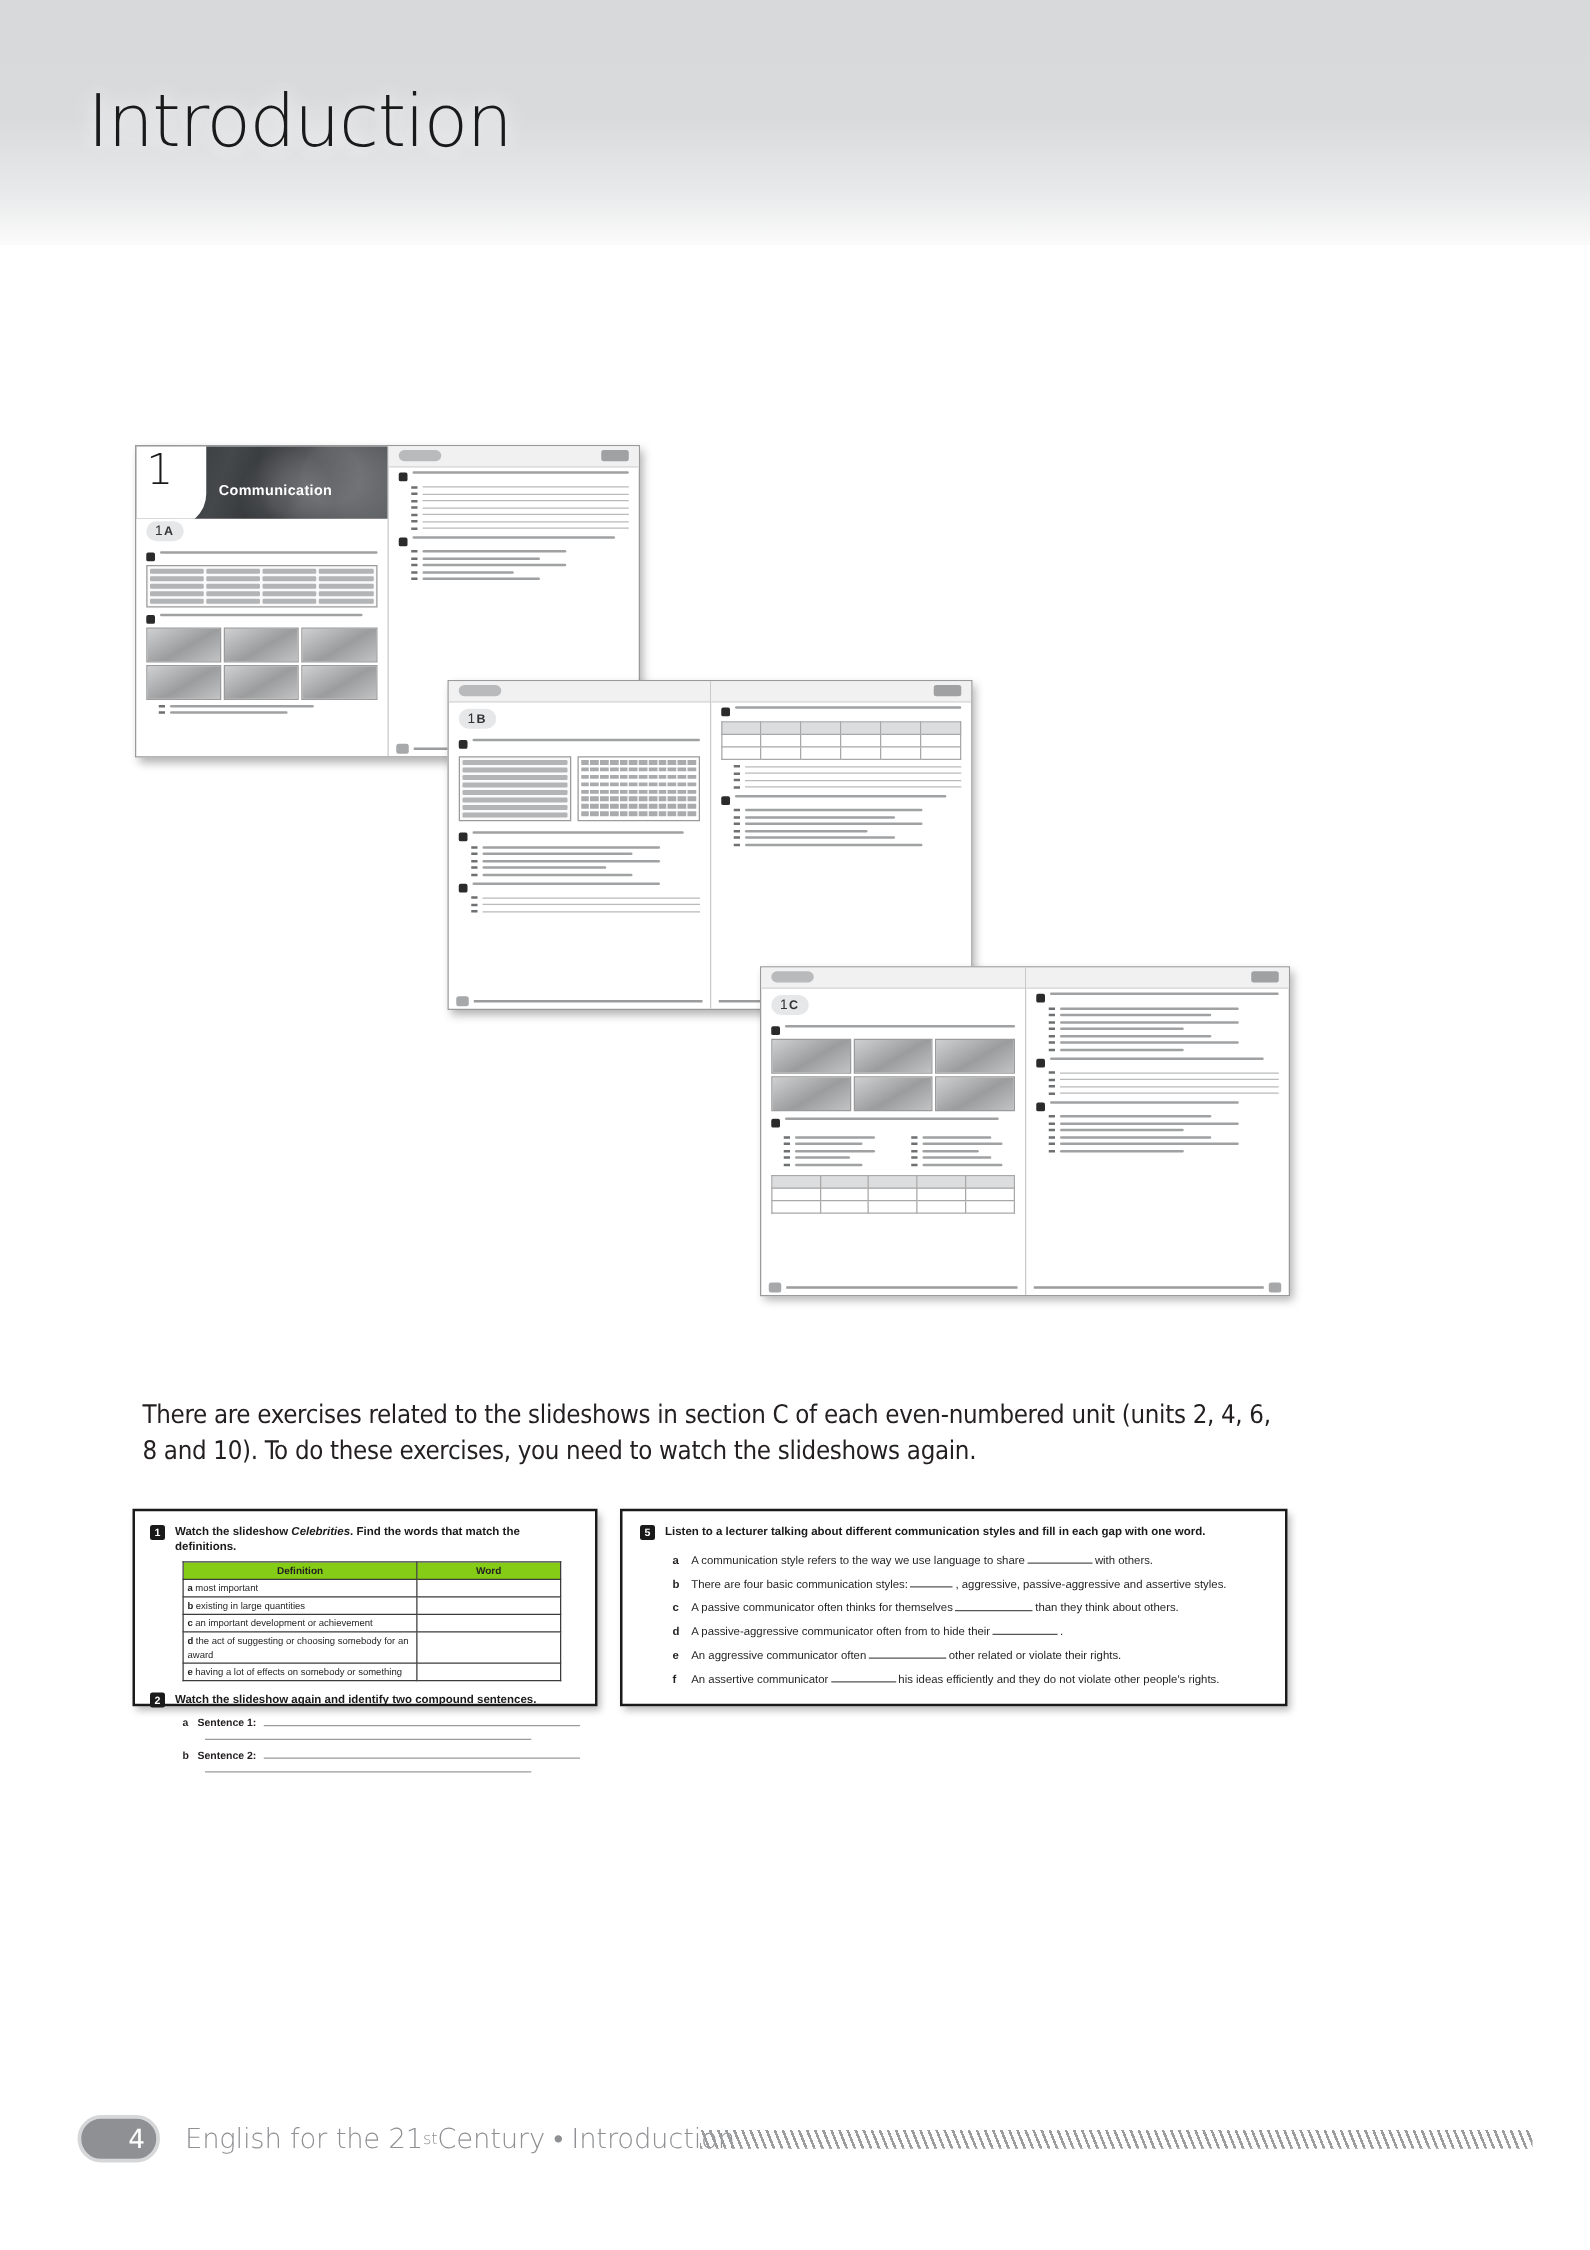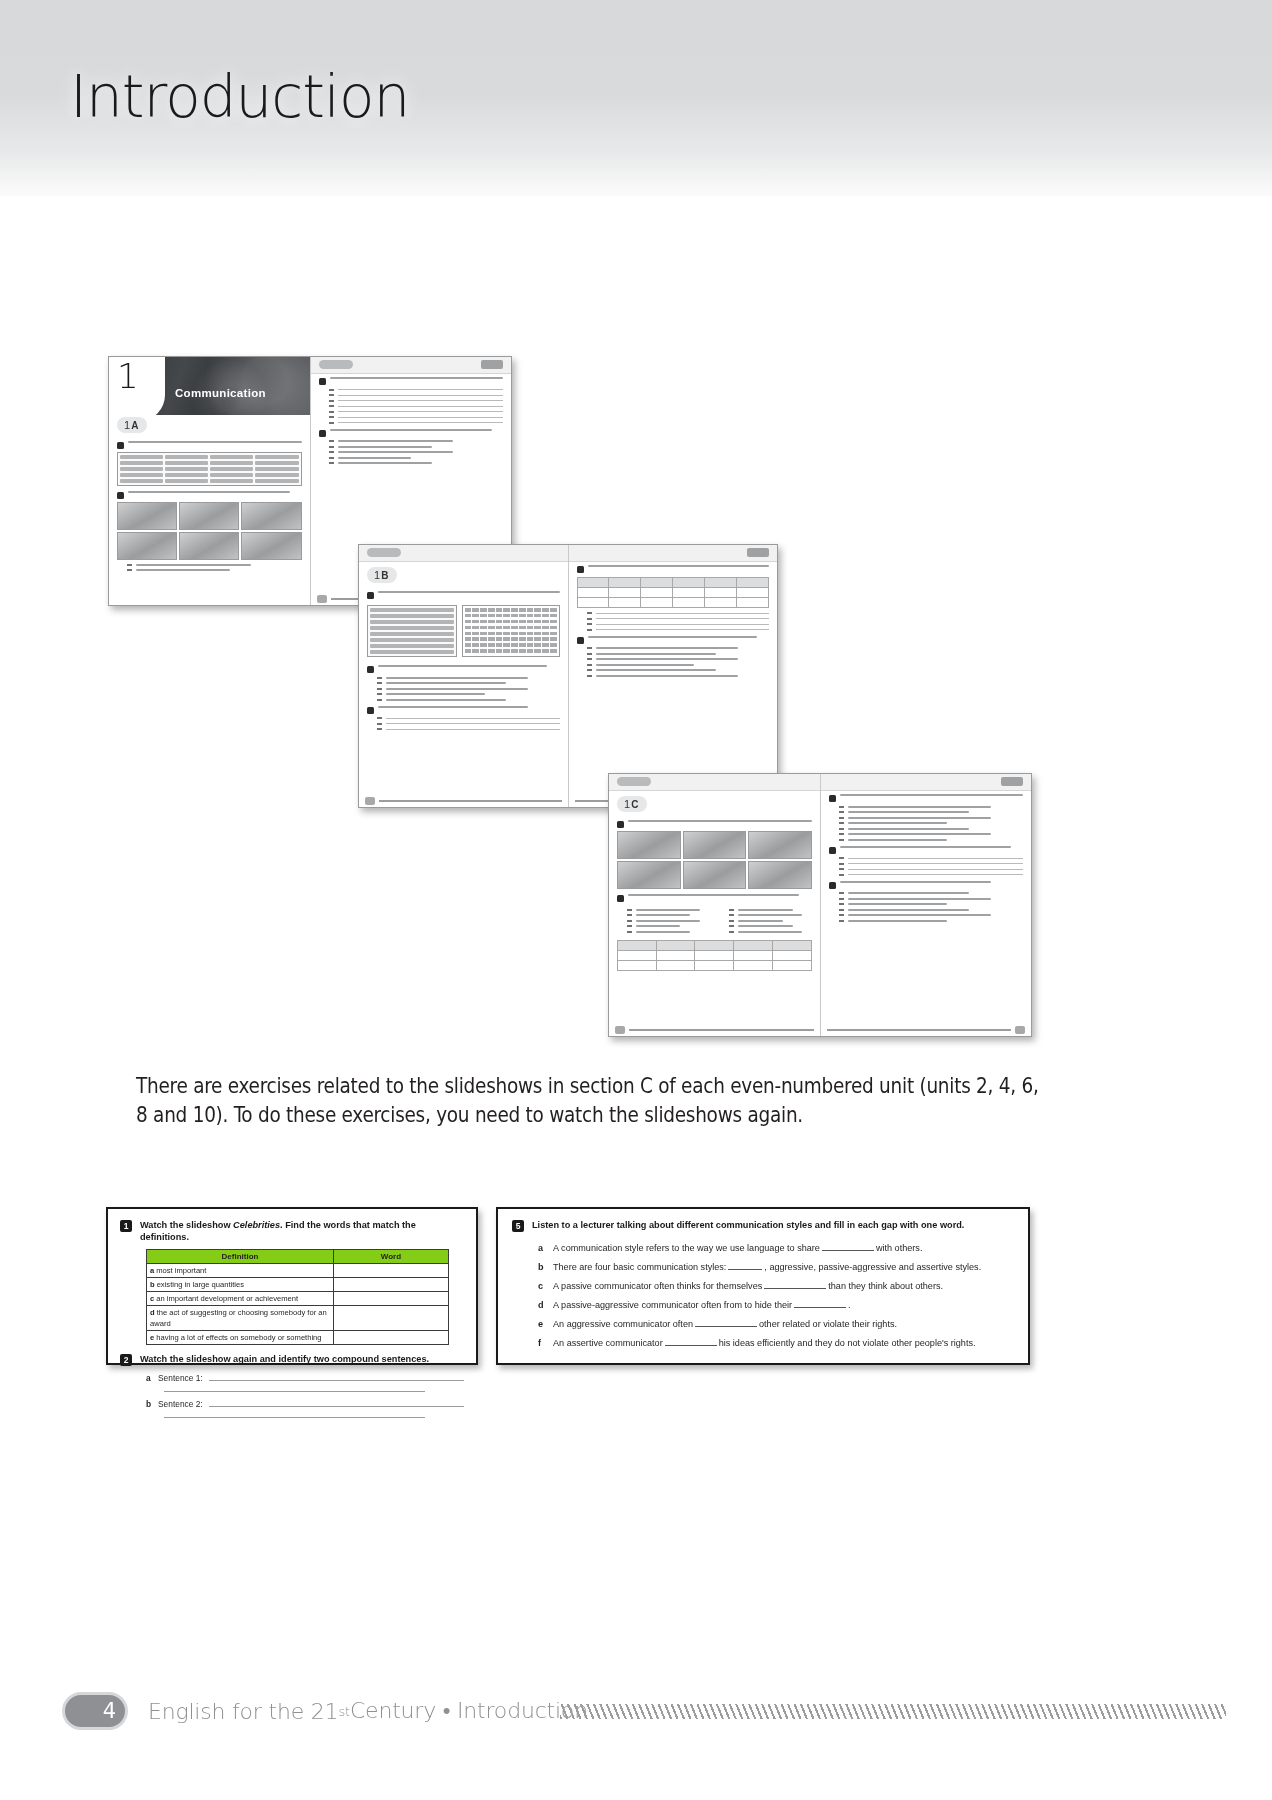--- a/index.html
+++ b/index.html
@@ -29,21 +29,21 @@
   
   .body-col{position:absolute;left:114px;width:912px;}
   .para{
     font-size:20.5px;line-height:29px;
     color:#231f20;margin:0 0 14px 0;
     font-family:"DejaVu Sans",sans-serif;
     font-stretch:condensed;
     letter-spacing:-.25px;
   }
   #intro-paras{top:222px;}
-  #after-paras{top:1072px;margin-left:22px;}
+  #after-paras{top:1117px;}
 
   
   .spreads{position:absolute;left:0;top:348px;width:1272px;height:700px;}
   .spread{
     position:absolute;background:#fff;
     border:1px solid #9a9a9a;
     box-shadow:3px 4px 7px rgba(0,0,0,.30);
     overflow:hidden;
   }
   #spread-1a{left:108px;top:8px;width:402px;height:248px;}
@@ -175,21 +175,21 @@
   }
   .deftbl th{background:#84cc16;text-align:center;font-weight:700;font-size:8px;}
   .deftbl td.word{width:38%;}
   .deftbl td b{font-weight:700;margin-right:2px;}
 
   .sent-row{
     display:flex;gap:6px;align-items:baseline;margin:6px 0 0 26px;
     font-size:8.4px;
   }
   .sent-row b{font-weight:700;width:6px;flex:none;}
-  .sent-row .lbl{flex:none;}
+  .sent-row .lbl{flex:none;font-weight:bold;}
   .sent-row .fill{flex:1;border-bottom:1px solid #9b9b9b;height:8px;}
   .long-rule{margin:7px 0 0 44px;border-bottom:1px solid #9b9b9b;width:76%;height:1px;}
 
   .qlist{margin:7px 0 0 26px;}
   .q{
     display:flex;gap:9px;align-items:baseline;
     font-size:9.1px;line-height:19px;color:#231f20;
   }
   .q b{font-weight:700;width:6px;flex:none;}
   .blank{

